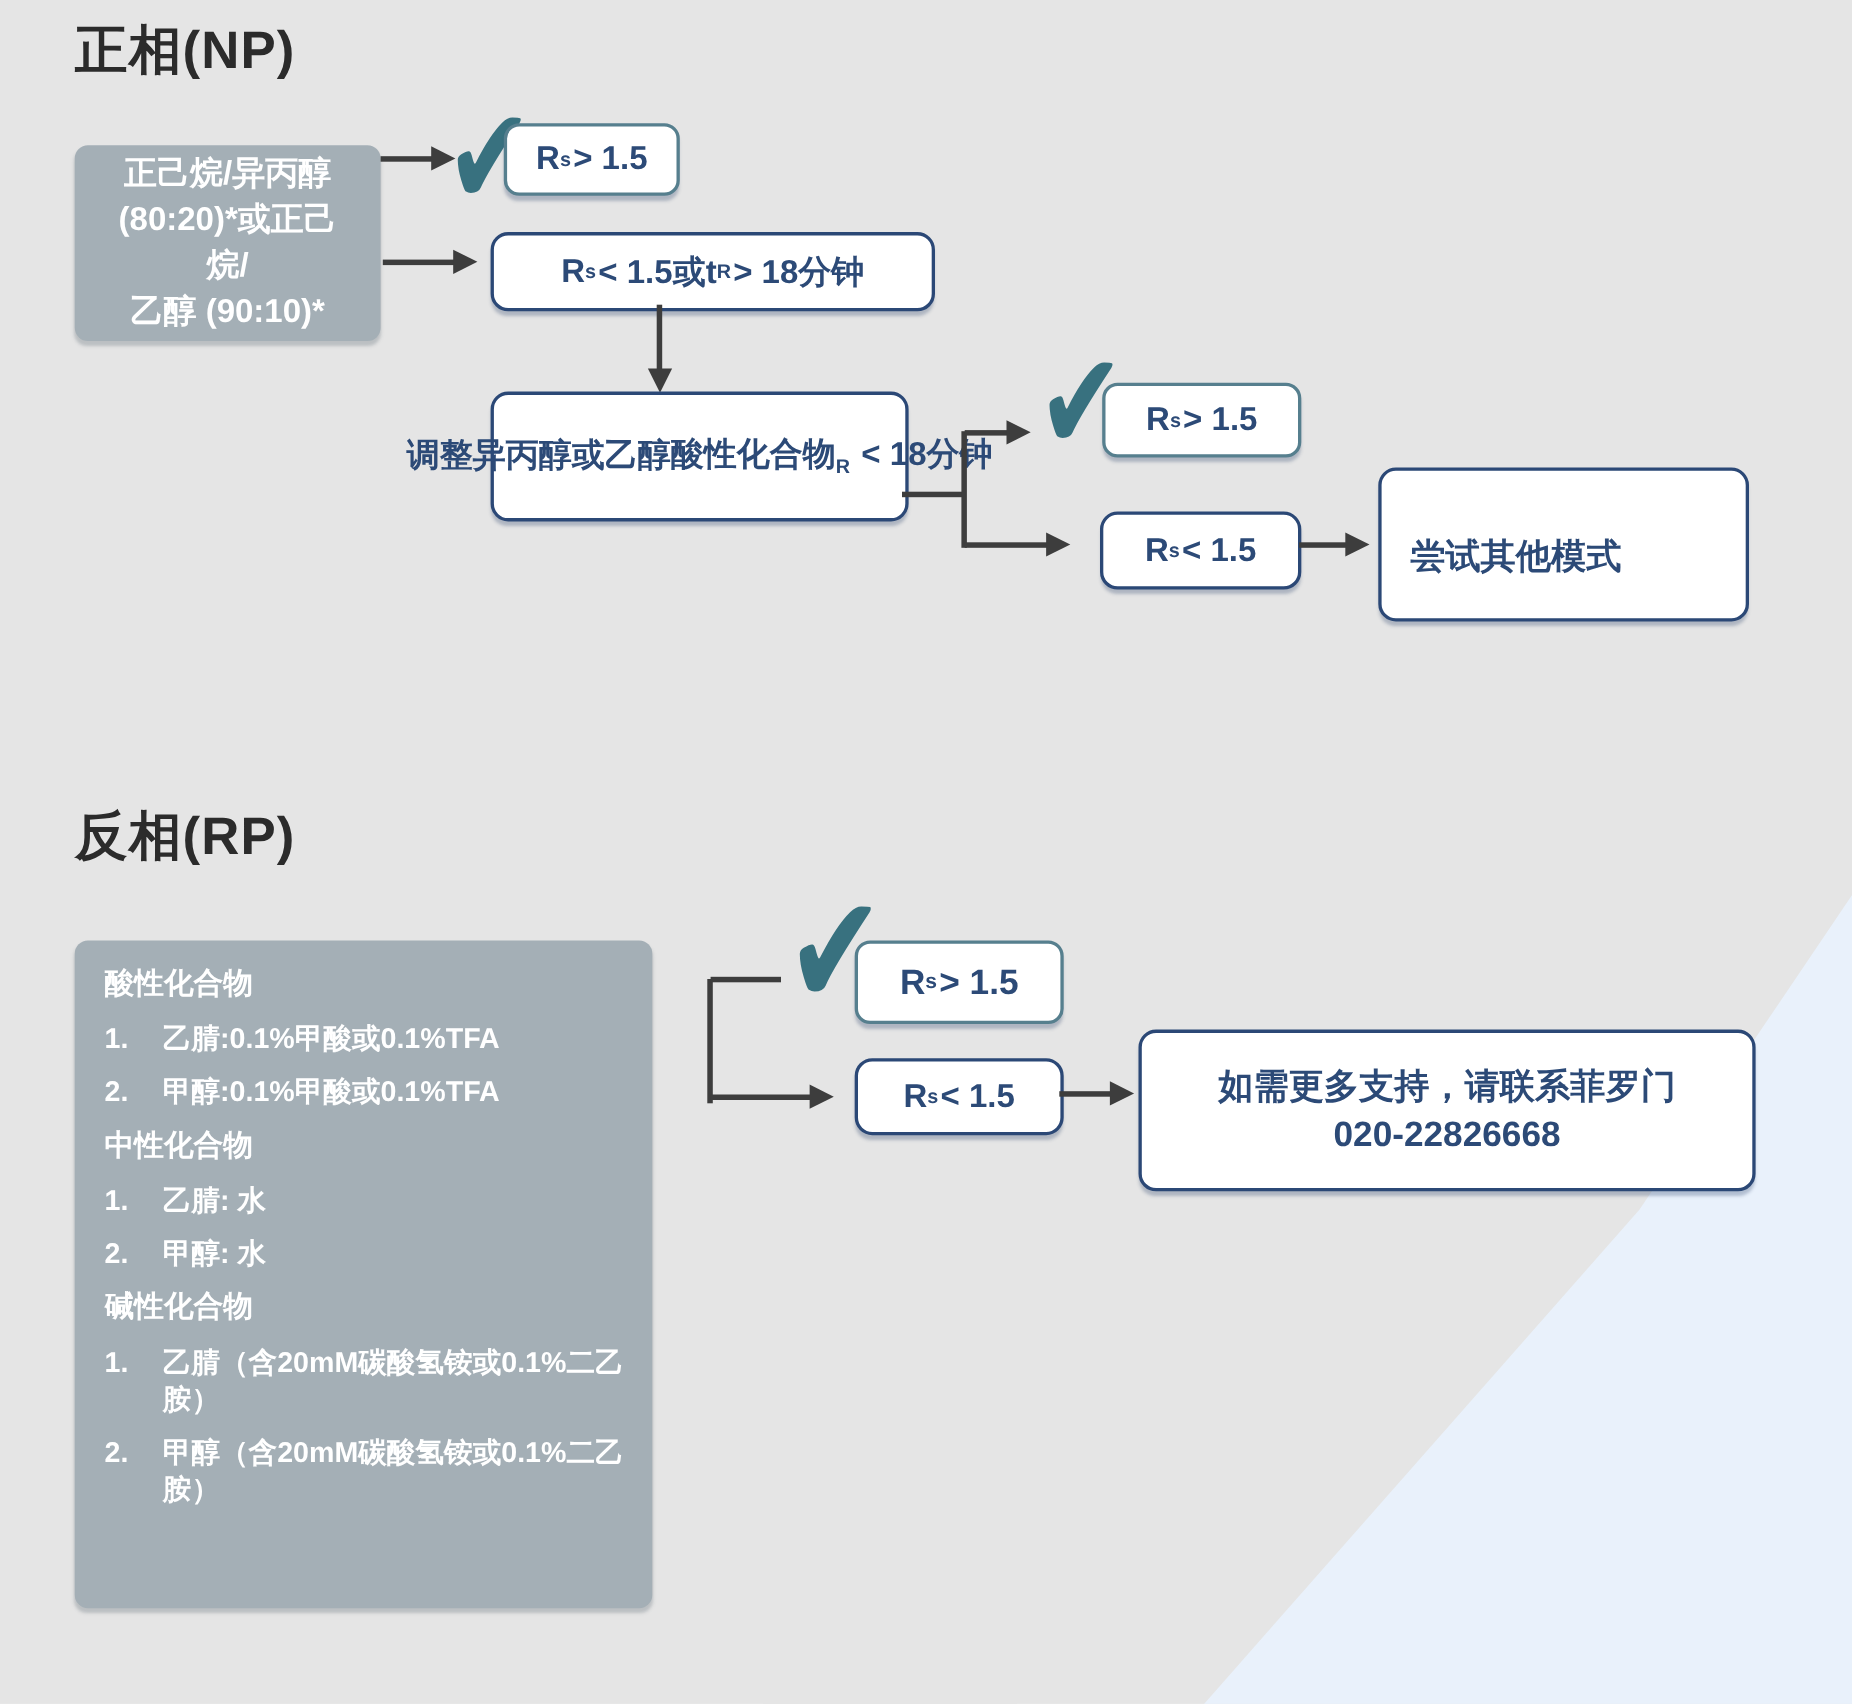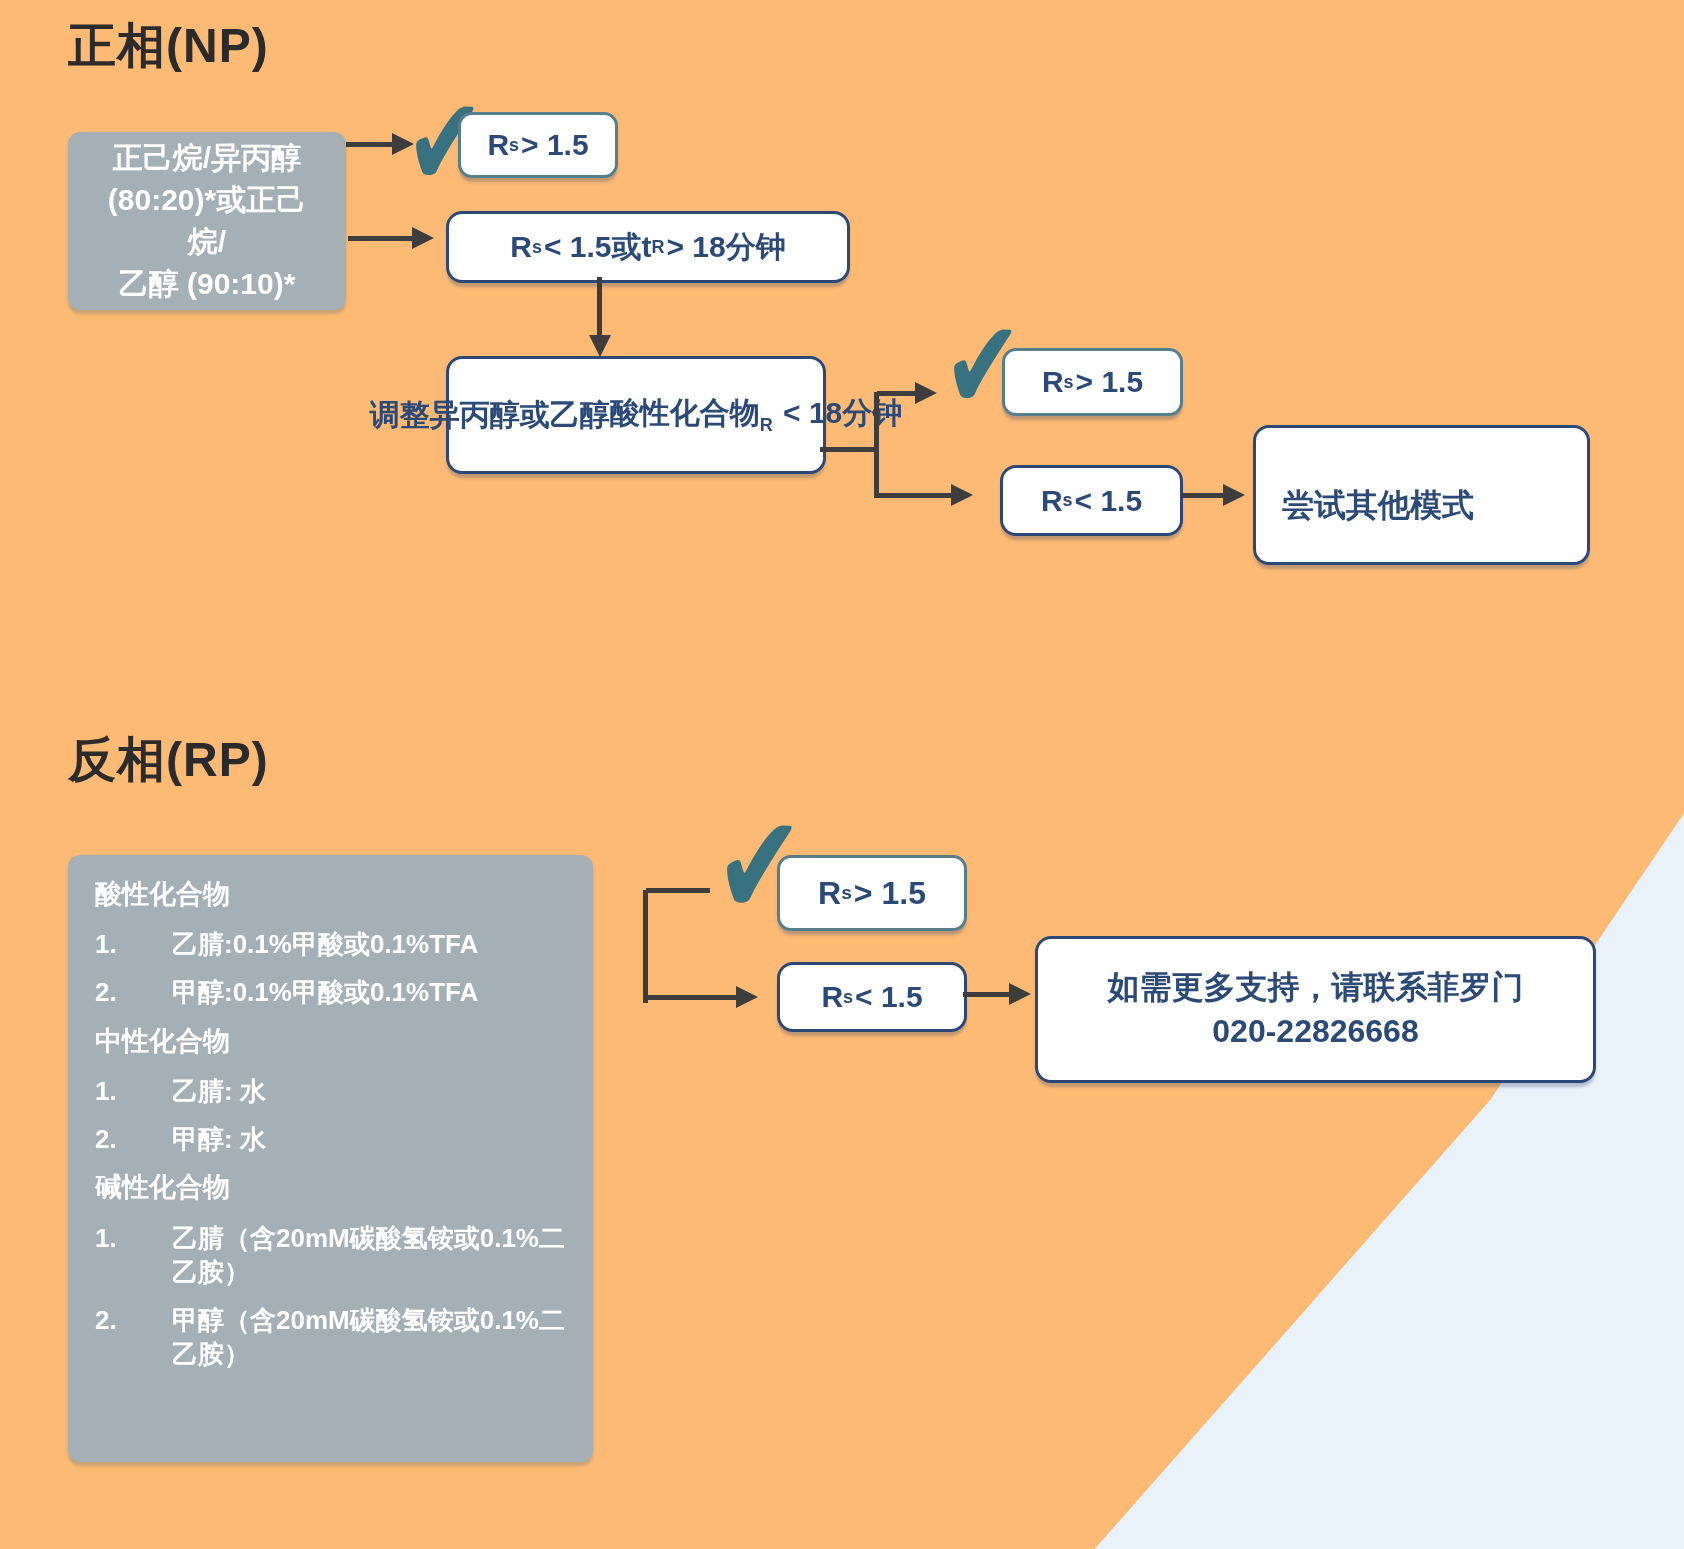--- a/index.html
+++ b/index.html
@@ -1,17 +1,17 @@
 <!DOCTYPE html>
 <html><head>
 <meta charset="utf-8">
 <style>
   html,body{margin:0;padding:0;background:#ffffff;}
   .canvas{
-    position:relative;width:1684px;height:1549px;overflow:hidden;background:#fdba74;
+    position:relative;width:1684px;height:1549px;overflow:hidden;background:#e5e5e5;
     font-family:"Liberation Sans","DejaVu Sans",sans-serif;
   }
   .canvas>*{z-index:1;}
   .bg-tri{
     position:absolute;left:0;top:0;width:1684px;height:1549px;z-index:0;
     background:#e9f1fb;
     clip-path:polygon(100% 52.5%, 88.5% 71%, 65% 100%, 100% 100%);
   }
   .sec-title{
     position:absolute;font-size:48px;font-weight:700;color:#2b2b2b;letter-spacing:1px;white-space:nowrap;
@@ -40,21 +40,21 @@
   .vline{position:absolute;width:5px;background:#3d3d3d;}
   .ah-r{position:absolute;width:0;height:0;border-top:11px solid transparent;border-bottom:11px solid transparent;border-left:22px solid #3d3d3d;}
   .ah-d{position:absolute;width:0;height:0;border-left:11px solid transparent;border-right:11px solid transparent;border-top:22px solid #3d3d3d;}
   .adjust-box{line-height:1.55;}
   .trybox{align-items:center;justify-content:flex-start;padding:22px 0 0 26px;box-sizing:border-box;}
   .contactbox{flex-direction:column;line-height:1.35;text-align:center;}
   .cond{box-sizing:border-box;padding:12px 14px 0 27px;font-weight:600;}
   .cond-h{font-size:27px;font-weight:700;margin:10px 0 15px 0;line-height:1.3;}
   .cond-item{display:flex;font-size:26px;line-height:1.32;margin-bottom:14px;}
   .cond-item .num{flex:0 0 53px;}
-  .cond-item .txt{flex:1;margin-left:24px;}
+  .cond-item .txt{flex:1;}
 </style>
 </head>
 <body>
 
 <div class="canvas">
 
   <div class="bg-tri"></div>
 
   <div class="sec-title" style="left:68px;top:14px;">正相(NP)</div>
 

